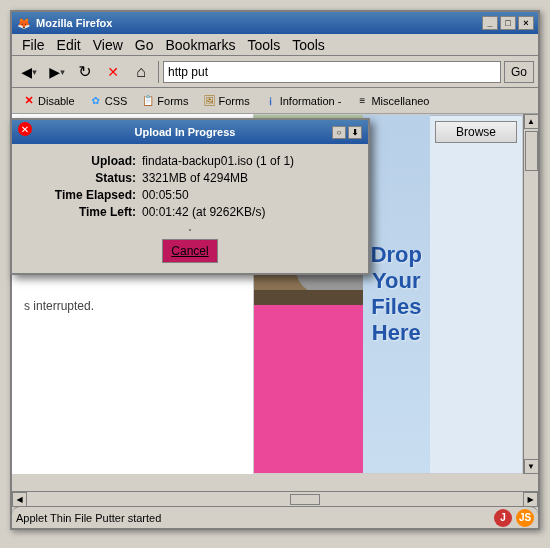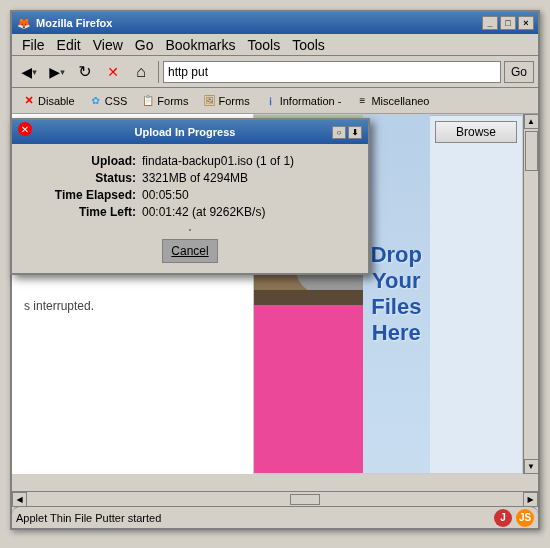--- a/index.html
+++ b/index.html
@@ -418,21 +418,21 @@
       width: 100%;
       text-align: center;
       top: 50%;
       transform: translateY(-50%);
       font-size: 12px;
       color: white;
       font-weight: bold;
       z-index: 1;
     }
     .cancel-btn {
-      background: #a3a3a3;
+      background: #be185d;
       border: 1px solid #808080;
       padding: 3px 8px;
       cursor: pointer;
       font-size: 12px;
       height: 24px;
       white-space: nowrap;
       text-decoration: underline;
     }
 
     .dialog-close-circle {

